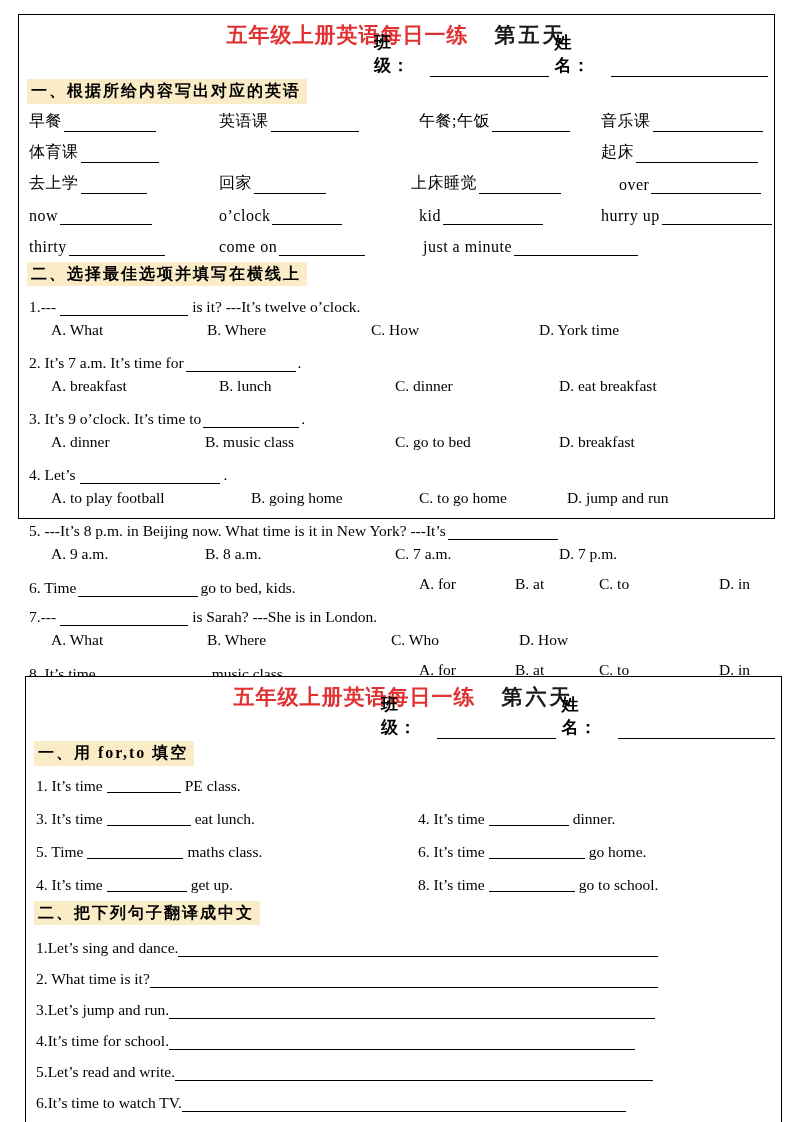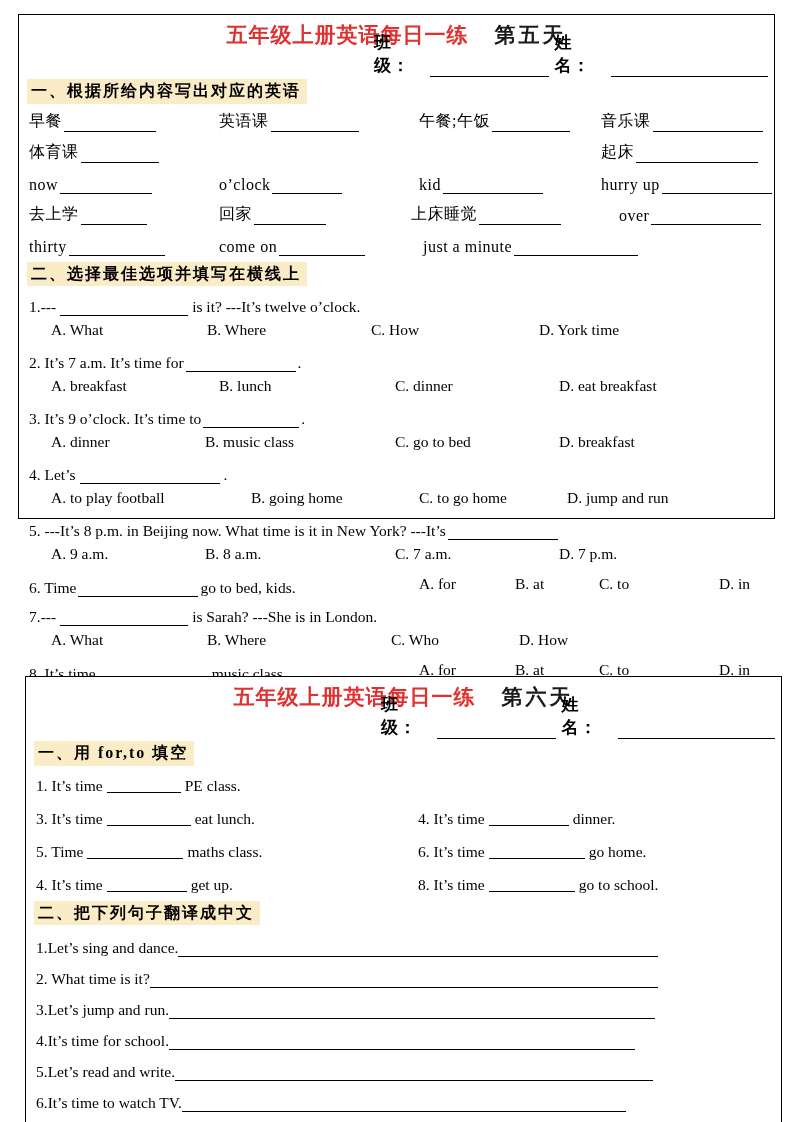--- a/index.html
+++ b/index.html
@@ -187,52 +187,52 @@
           <span class="blank-line" style="width:78px"></span>
         </span>
       <span class="vocab-cell" style="left:582px">
           <span class="lbl">起床</span>
           <span class="blank-line" style="width:122px"></span>
         </span>
     </div>
 
     <div class="vocab-row">
       <span class="vocab-cell" style="left:10px">
+          <span class="lbl">去上学</span>
+          <span class="blank-line" style="width:66px"></span>
+        </span>
+      <span class="vocab-cell" style="left:200px">
+          <span class="lbl">回家</span>
+          <span class="blank-line" style="width:72px"></span>
+        </span>
+      <span class="vocab-cell" style="left:392px">
+          <span class="lbl">上床睡觉</span>
+          <span class="blank-line" style="width:82px"></span>
+        </span>
+      <span class="vocab-cell" style="left:600px">
+          <span class="lbl">over</span>
+          <span class="blank-line" style="width:110px"></span>
+        </span>
+    </div>
+
+    <div class="vocab-row">
+      <span class="vocab-cell" style="left:10px">
           <span class="lbl">now</span>
           <span class="blank-line" style="width:92px"></span>
         </span>
       <span class="vocab-cell" style="left:200px">
           <span class="lbl">o’clock</span>
           <span class="blank-line" style="width:70px"></span>
         </span>
       <span class="vocab-cell" style="left:400px">
           <span class="lbl">kid</span>
           <span class="blank-line" style="width:100px"></span>
         </span>
       <span class="vocab-cell" style="left:582px">
           <span class="lbl">hurry up</span>
-          <span class="blank-line" style="width:110px"></span>
-        </span>
-    </div>
-
-    <div class="vocab-row">
-      <span class="vocab-cell" style="left:10px">
-          <span class="lbl">去上学</span>
-          <span class="blank-line" style="width:66px"></span>
-        </span>
-      <span class="vocab-cell" style="left:200px">
-          <span class="lbl">回家</span>
-          <span class="blank-line" style="width:72px"></span>
-        </span>
-      <span class="vocab-cell" style="left:392px">
-          <span class="lbl">上床睡觉</span>
-          <span class="blank-line" style="width:82px"></span>
-        </span>
-      <span class="vocab-cell" style="left:600px">
-          <span class="lbl">over</span>
           <span class="blank-line" style="width:110px"></span>
         </span>
     </div>
 
     <div class="vocab-row">
       <span class="vocab-cell" style="left:10px">
           <span class="lbl">thirty</span>
           <span class="blank-line" style="width:96px"></span>
         </span>
       <span class="vocab-cell" style="left:200px">

